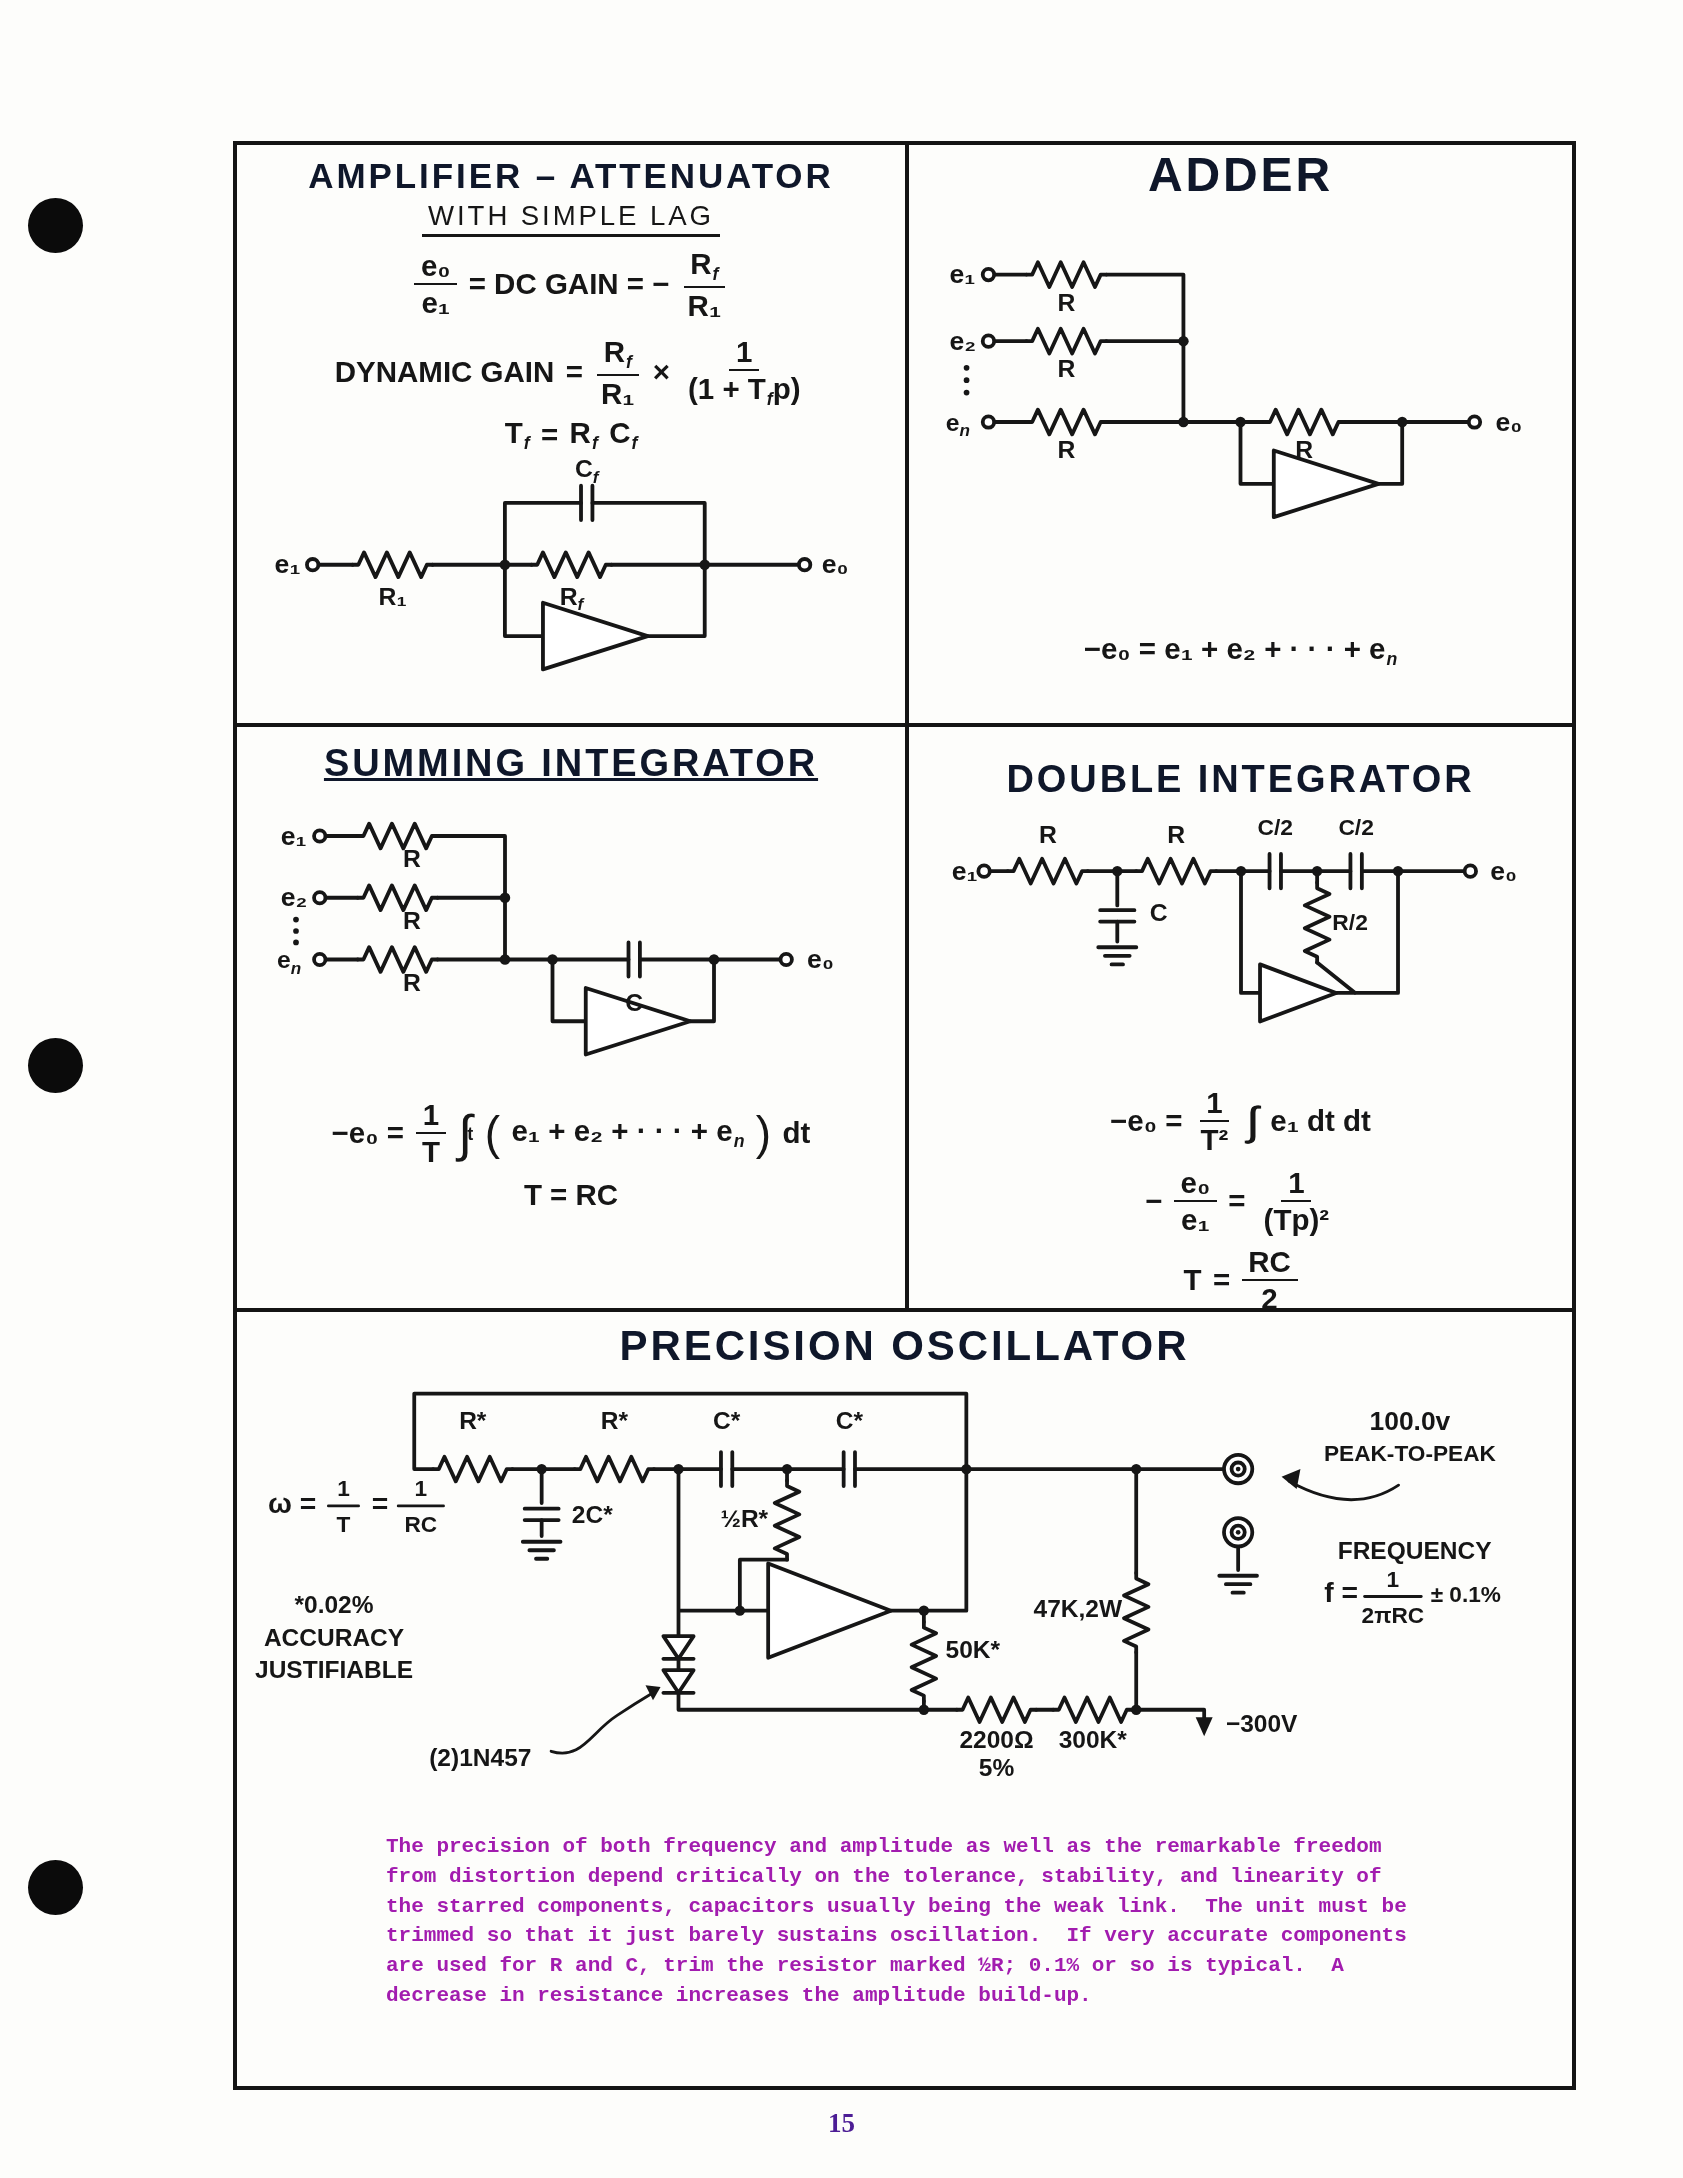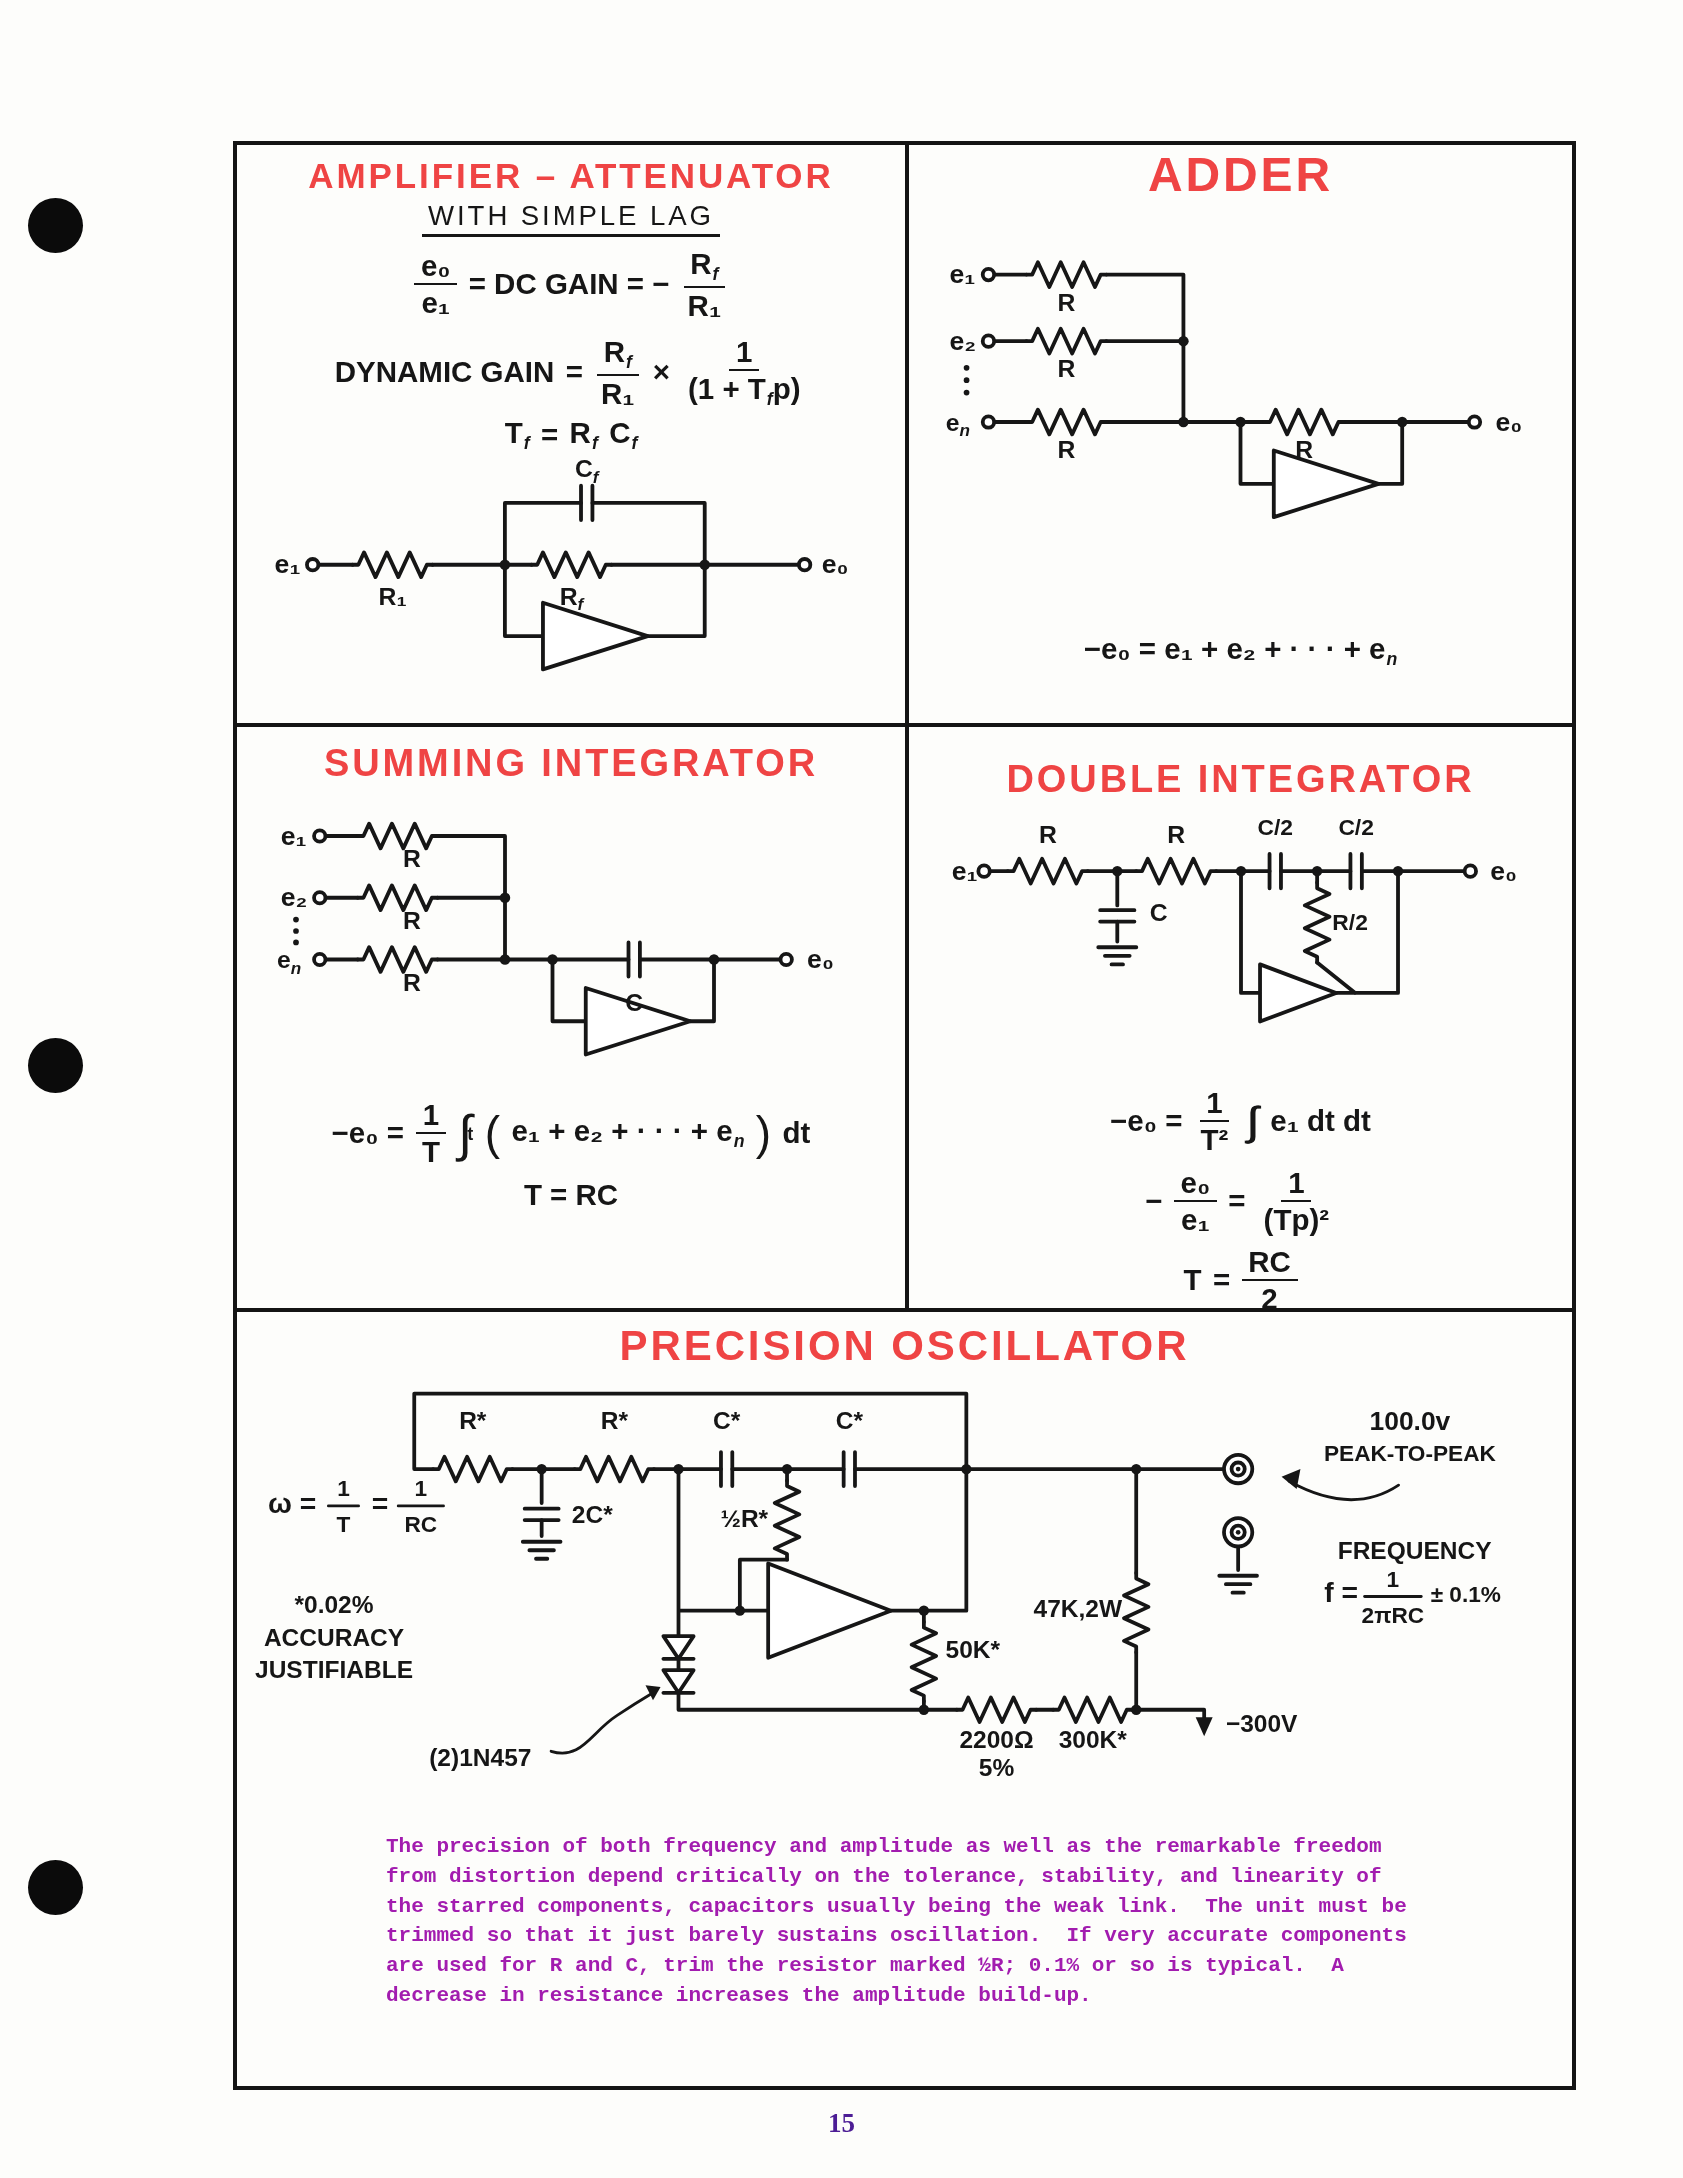--- a/index.html
+++ b/index.html
@@ -9,24 +9,24 @@
   .hole { position:absolute; left:27.6px; width:55px; height:55px; border-radius:50%; background:#0b0b0b; }
   .frame { position:absolute; left:233px; top:141px; width:1343px; height:1949px;
            border:4.8px solid #141414; display:flex; flex-direction:column; }
   .row { display:flex; border-bottom:4.8px solid #141414; }
   .row1 { height:582px; }
   .row2 { height:585px; }
   .panel { position:relative; }
   .p-left { width:672px; border-right:4.8px solid #141414; }
   .p-right { flex:1; }
   .p-osc { flex:1; }
-  .panel h2 { text-align:center; font-weight:700; letter-spacing:2.9px; color:#ef4444; }
+  .panel h2 { text-align:center; font-weight:700; letter-spacing:2.9px; color:#0f172a; }
   .t-amp { font-size:35px; margin-top:11.4px; }
   .t-adder { font-size:48px; letter-spacing:7.6px; margin-top:2px; }
-  .t-sum { font-size:38px; margin-top:15px; }
+  .t-sum { font-size:38px; margin-top:15px;text-decoration:underline; }
   .t-dbl { font-size:38px; margin-top:31px; }
   .t-osc { font-size:42px; letter-spacing:5.7px; margin-top:9.5px; }
   .subtitle { width:fit-content; margin:3.8px auto 0; font-weight:400; font-size:27.6px;
               letter-spacing:2.9px; border-bottom:3.8px solid #161616; padding:0 5.7px 1.9px; }
   .formula { display:flex; align-items:center; justify-content:center; gap:11.4px;
              font-weight:600; font-size:29.5px; color:#161616; }
   .fr { display:inline-flex; flex-direction:column; align-items:center; line-height:1.12; }
   .fr .n { border-bottom:2.9px solid #161616; padding:0 6.7px 1px; }
   .fr .d { padding:1px 6.7px 0; }
   .sf { font-size:.6em; font-style:italic; vertical-align:-.35em; margin-left:1px; }

